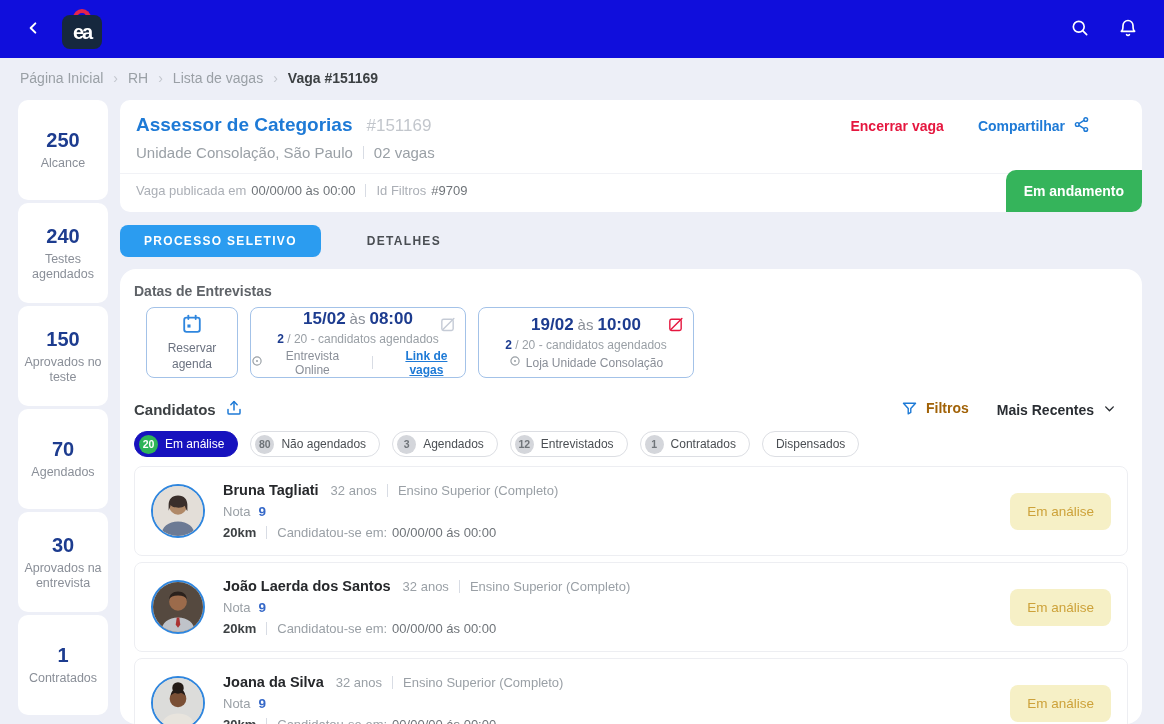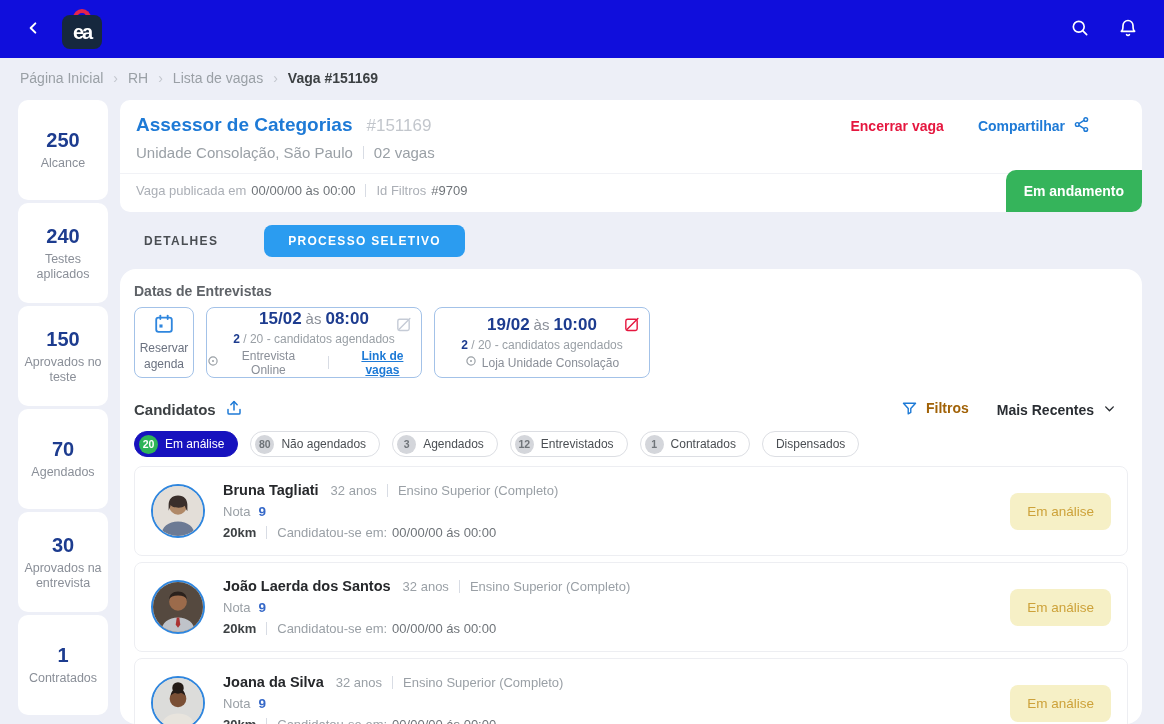--- a/index.html
+++ b/index.html
@@ -64,23 +64,23 @@
   .tabs { display:flex; align-items:center; margin-top:13px; gap:22px; }
   .tab { border:none; background:none; cursor:pointer; font-family:inherit;
     font-size:12px; font-weight:bold; letter-spacing:1.3px; padding:9px 24px;
     color:#4A4E53; }
   .tab.active { background:#2B9CF0; color:#fff; border-radius:8px; }
   
   .content-card { background:#fff; border-radius:16px; margin-top:12px; flex:1;
     padding:14px 14px 0 14px; overflow:hidden; }
   .section-heading { color:#5F6368; font-size:14px; font-weight:bold; }
   .slots { display:flex; gap:12px; margin-top:8px; }
-  .slot-reserve { width:60px; height:71px; border:1px solid #A3C2E8; border-radius:8px;
+  .slot-reserve { width:92px; height:71px; border:1px solid #A3C2E8; border-radius:8px;
     background:#fff; cursor:pointer; display:flex; flex-direction:column; align-items:center;
-    justify-content:center; gap:3px; color:#6B7280; font-size:12px; font-family:inherit; line-height:1.15; }
+    justify-content:center; gap:3px; color:#6B7280; font-size:12px; font-family:inherit; line-height:1.15;margin-left:12px; }
   .slot-card { position:relative; width:216px; height:71px; border:1px solid #A3C2E8;
     border-radius:8px; background:#fff; cursor:pointer; display:flex; flex-direction:column;
     align-items:center; justify-content:center; gap:3px; font-family:inherit; }
   .slot-line1 { font-size:17px; font-weight:bold; color:#1D3C8F; }
   .slot-line1 .conj { color:#8A8F98; font-weight:normal; font-size:15px; margin:0 4px; }
   .slot-edit-icon { position:absolute; top:8px; right:9px; }
   .slot-line2 { font-size:12px; color:#9AA0A6; }
   .slot-line2 .count { color:#1D3C8F; font-weight:bold; }
   .slot-line3 { display:flex; align-items:center; gap:5px; font-size:12px; color:#8A8F98; }
   .slot-link { color:#1E7AD6; text-decoration:underline; font-weight:bold; cursor:pointer; }
@@ -168,21 +168,21 @@
 
 <div class="page">
 
   <aside class="sidebar">
     <div class="stat-card">
       <div class="stat-value">250</div>
       <div class="stat-label">Alcance</div>
     </div>
     <div class="stat-card">
       <div class="stat-value">240</div>
-      <div class="stat-label">Testes aplicados</div>
+      <div class="stat-label">Testes agendados</div>
     </div>
     <div class="stat-card">
       <div class="stat-value">150</div>
       <div class="stat-label">Aprovados no teste</div>
     </div>
     <div class="stat-card">
       <div class="stat-value">70</div>
       <div class="stat-label">Agendados</div>
     </div>
     <div class="stat-card">
@@ -227,22 +227,22 @@
         <span>Vaga publicada em</span>
         <span class="strong">00/00/00 às 00:00</span>
         <span class="vsep"></span>
         <span>Id Filtros</span>
         <span class="strong">#9709</span>
       </div>
       <button class="status-badge">Em andamento</button>
     </section>
 
     <div class="tabs">
+      <button class="tab active">PROCESSO SELETIVO</button>
       <button class="tab">DETALHES</button>
-      <button class="tab active">PROCESSO SELETIVO</button>
     </div>
 
     <section class="content-card">
 
       <h2 class="section-heading">Datas de Entrevistas</h2>
 
       <div class="slots">
         <button class="slot-reserve">
           <span>
             <svg width="22" height="22" viewBox="0 0 24 24" fill="none" stroke="#2F86DE" stroke-width="2" stroke-linecap="round">

